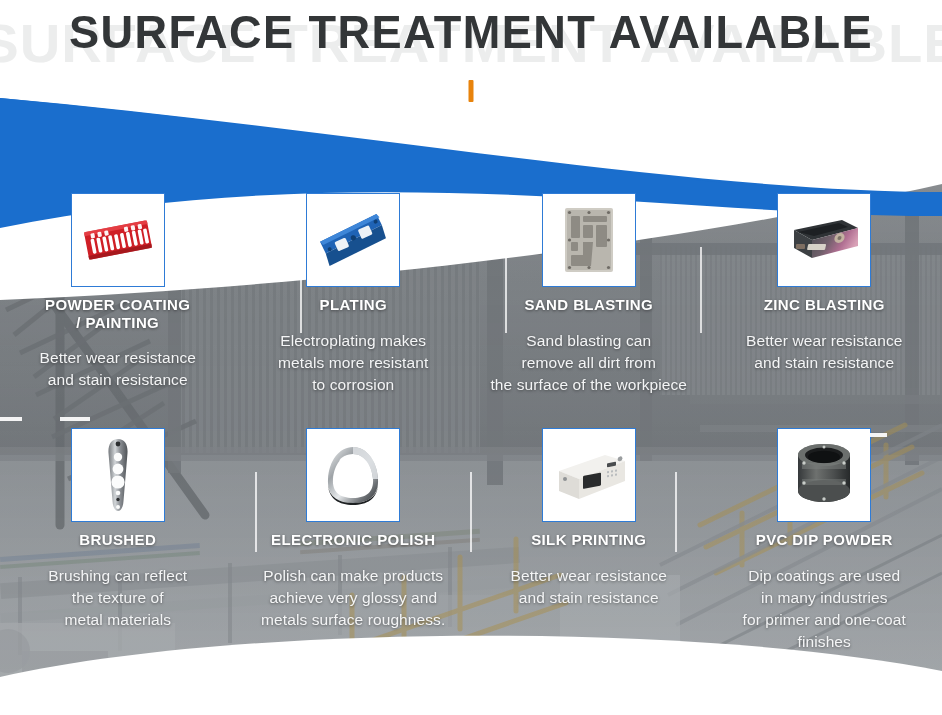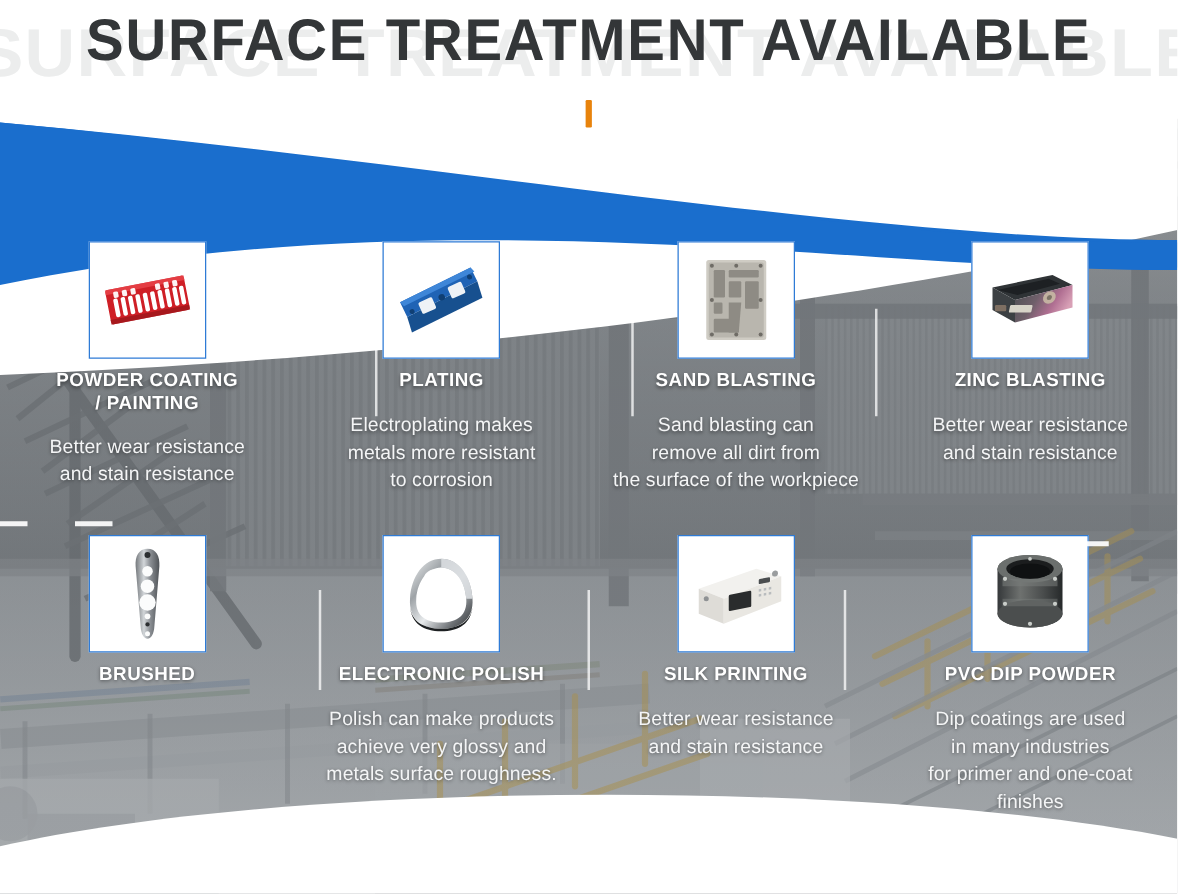--- a/index.html
+++ b/index.html
@@ -484,20 +484,23 @@
             <circle cx="42" cy="11" r="2.4" fill="#2b2e30"></circle>
             <circle cx="42" cy="24" r="4.2" fill="#fbfcfc"></circle>
             <circle cx="42" cy="36" r="5.4" fill="#fbfcfc"></circle>
             <circle cx="42" cy="49" r="6.6" fill="#fbfcfc"></circle>
             <circle cx="42" cy="60" r="2.3" fill="#fbfcfc"></circle>
             <circle cx="42" cy="66.5" r="1.7" fill="#2b2e30"></circle>
             <circle cx="42" cy="74" r="2" fill="#fbfcfc"></circle>
           </svg>
         </div>
         <div class="card-title">BRUSHED</div>
+        <div class="card-desc">Brushing can reflect
+the texture of
+metal materials</div>
       </div>
 
       <div class="card">
         <div class="thumb">
           <svg width="84" height="84" viewBox="0 0 84 84">
             <defs>
               <linearGradient id="chromeG" x1="0" y1="0" x2="1" y2="1">
                 <stop offset="0" stop-color="#f2f4f5"></stop>
                 <stop offset="0.3" stop-color="#9ea3a7"></stop>
                 <stop offset="0.55" stop-color="#e7eaec"></stop>

